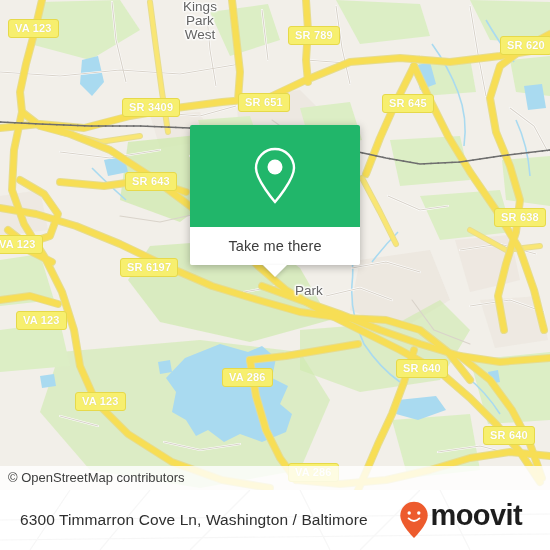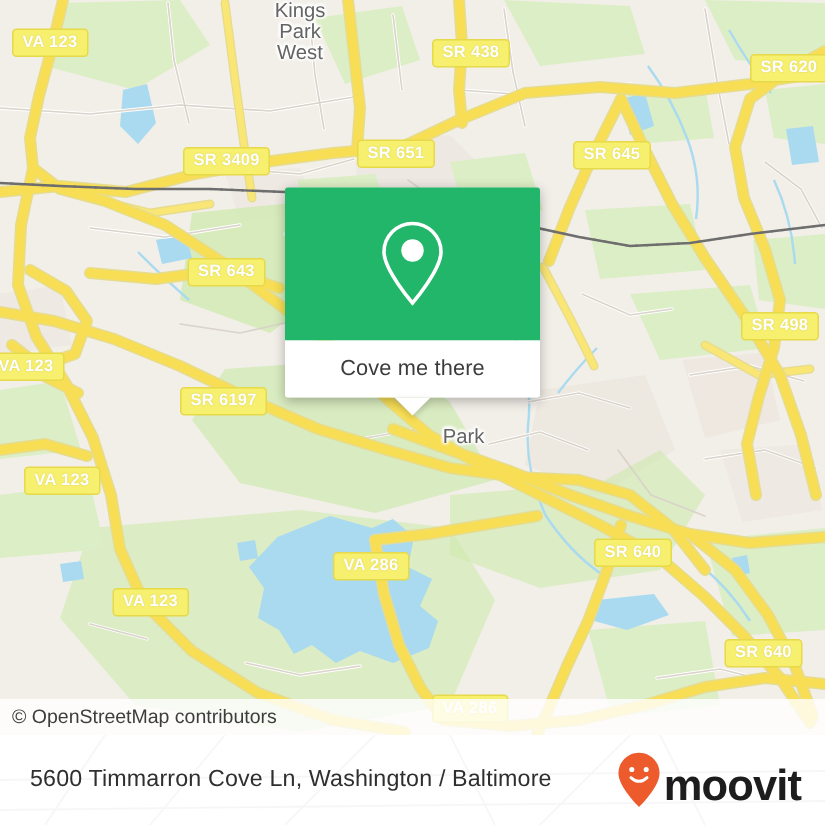--- a/index.html
+++ b/index.html
@@ -162,22 +162,22 @@
     color: #2f2f2f;
     font-size: 15.5px;
     margin-left: 20px;
     letter-spacing: 0.1px;
     white-space: nowrap;
     z-index: 2;
   }
   #brand-logo {
     position: relative;
     display: flex;
-    align-items: flex-end;
-    margin-right: 16px;
+    align-items: flex-start;
+    margin-right: 28px;
     z-index: 2;
   }
   #brand-wordmark {
     color: #1d1d1d;
     font-size: 29px;
     font-weight: bold;
     letter-spacing: -0.6px;
     margin-left: 2px;
     line-height: 29px;
   }
@@ -404,45 +404,45 @@
                               L340,148 L386,158 L420,164 L460,162 L500,156 L550,150"></path>
       </g>
     </svg>
 
     <div class="place-label big" style="left:168px; top:0px; width:64px;">Kings
 Park
 West</div>
     <div class="place-label big" style="left:280px; top:284px; width:58px;">Park</div>
 
     <div class="shield" style="left:8px;   top:19px;">VA 123</div>
-    <div class="shield" style="left:288px; top:26px;">SR 438</div>
+    <div class="shield" style="left:288px; top:26px;">SR 789</div>
     <div class="shield" style="left:500px; top:36px;">SR 620</div>
     <div class="shield" style="left:122px; top:98px;">SR 3409</div>
     <div class="shield" style="left:238px; top:93px;">SR 651</div>
     <div class="shield" style="left:382px; top:94px;">SR 645</div>
     <div class="shield" style="left:90px;  top:172px;margin-left:35px;">SR 643</div>
-    <div class="shield" style="left:494px; top:208px;">SR 498</div>
+    <div class="shield" style="left:494px; top:208px;">SR 638</div>
     <div class="shield" style="left:-8px;  top:235px;">VA 123</div>
     <div class="shield" style="left:120px; top:258px;">SR 6197</div>
     <div class="shield" style="left:16px;  top:311px;">VA 123</div>
     <div class="shield" style="left:396px; top:359px;">SR 640</div>
     <div class="shield" style="left:222px; top:368px;">VA 286</div>
     <div class="shield" style="left:75px;  top:392px;">VA 123</div>
     <div class="shield" style="left:483px; top:426px;">SR 640</div>
     <div class="shield" style="left:288px; top:463px;">VA 286</div>
 
     <div id="poi-card">
       <div id="poi-card-header">
         <svg width="50" height="62" viewBox="0 0 50 62">
           <path d="M25 4 C14.5 4 6 12.5 6 23 C6 35 25 57 25 57 C25 57 44 35 44 23 C44 12.5 35.5 4 25 4 Z" fill="none" stroke="#ffffff" stroke-width="2.4"></path>
           <circle cx="25" cy="22" r="7.5" fill="#ffffff"></circle>
         </svg>
       </div>
       <div id="poi-card-footer">
-        <span id="poi-card-label">Cove me there</span>
+        <span id="poi-card-label">Take me there</span>
       </div>
       <div id="poi-card-pointer"></div>
     </div>
 
     <div id="attribution">© OpenStreetMap contributors</div>
   </div>
 
   <div id="bottom-bar">
 
     <svg id="bottom-bar-watermark" viewBox="0 0 550 60" preserveAspectRatio="none">
@@ -451,21 +451,21 @@
         <path d="M100,60 L150,0"></path>
         <path d="M190,60 L250,0"></path>
         <path d="M300,0 L330,60"></path>
         <path d="M360,60 L420,0"></path>
         <path d="M440,0 L470,60"></path>
         <path d="M0,30 L550,24"></path>
         <path d="M0,50 L550,44"></path>
       </g>
     </svg>
 
-    <div id="address-text">5600 Timmarron Cove Ln, Washington / Baltimore</div>
+    <div id="address-text">6300 Timmarron Cove Ln, Washington / Baltimore</div>
 
     <div id="brand-logo">
       <svg width="30" height="38" viewBox="0 0 30 38">
         <path d="M15 0.8 C7.4 0.8 1.3 6.9 1.3 14.5 C1.3 23.8 15 37 15 37 C15 37 28.7 23.8 28.7 14.5 C28.7 6.9 22.6 0.8 15 0.8 Z" fill="#ed5b2d"></path>
         <circle cx="10.2" cy="12.0" r="1.7" fill="#ffffff"></circle>
         <circle cx="19.8" cy="12.0" r="1.7" fill="#ffffff"></circle>
         <path d="M9.6 17.4 Q15 22.4 20.4 17.4" fill="none" stroke="#ffffff" stroke-width="1.9" stroke-linecap="round"></path>
       </svg>
       <span id="brand-wordmark">moovit</span>
     </div>

